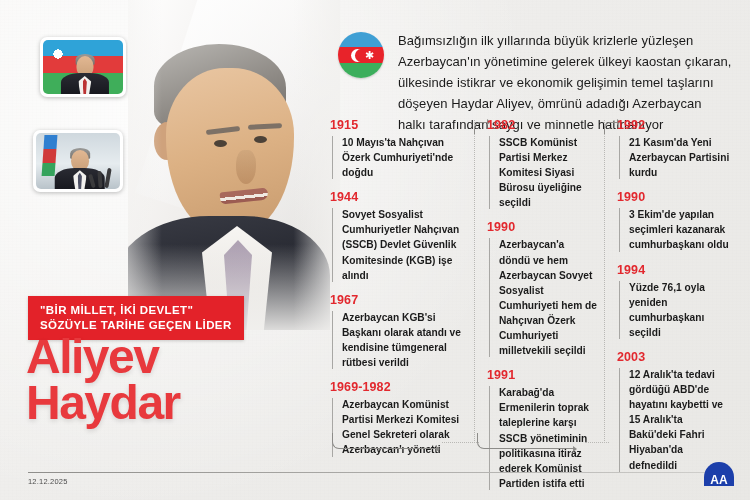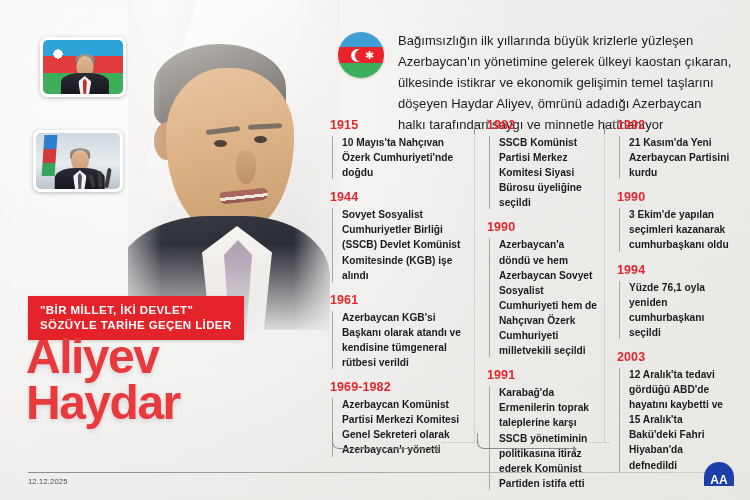--- a/index.html
+++ b/index.html
@@ -379,24 +379,24 @@
 
   <div id="timeline">
 
     <div class="tl-col c1">
       <div class="tl-entry">
         <div class="tl-year">1915</div>
         <div class="tl-body">10 Mayıs'ta Nahçıvan Özerk Cumhuriyeti'nde doğdu</div>
       </div>
       <div class="tl-entry">
         <div class="tl-year">1944</div>
-        <div class="tl-body">Sovyet Sosyalist Cumhuriyetler Birliği (SSCB) Devlet Komünist Komitesinde (KGB) işe alındı</div>
-      </div>
-      <div class="tl-entry">
-        <div class="tl-year">1961</div>
+        <div class="tl-body">Sovyet Sosyalist Cumhuriyetler Nahçıvan (SSCB) Devlet Güvenlik Komitesinde (KGB) işe alındı</div>
+      </div>
+      <div class="tl-entry">
+        <div class="tl-year">1967</div>
         <div class="tl-body">Azerbaycan KGB'si Başkanı olarak atandı ve kendisine tümgeneral rütbesi verildi</div>
       </div>
       <div class="tl-entry">
         <div class="tl-year">1969-1982</div>
         <div class="tl-body">Azerbaycan Komünist Partisi Merkezi Komitesi Genel Sekreteri olarak Azerbaycan'ı yönetti</div>
       </div>
       <div class="conn-out"></div>
       <div class="conn-dots" style="left:112px; right:-4px;"></div>
     </div>
 

